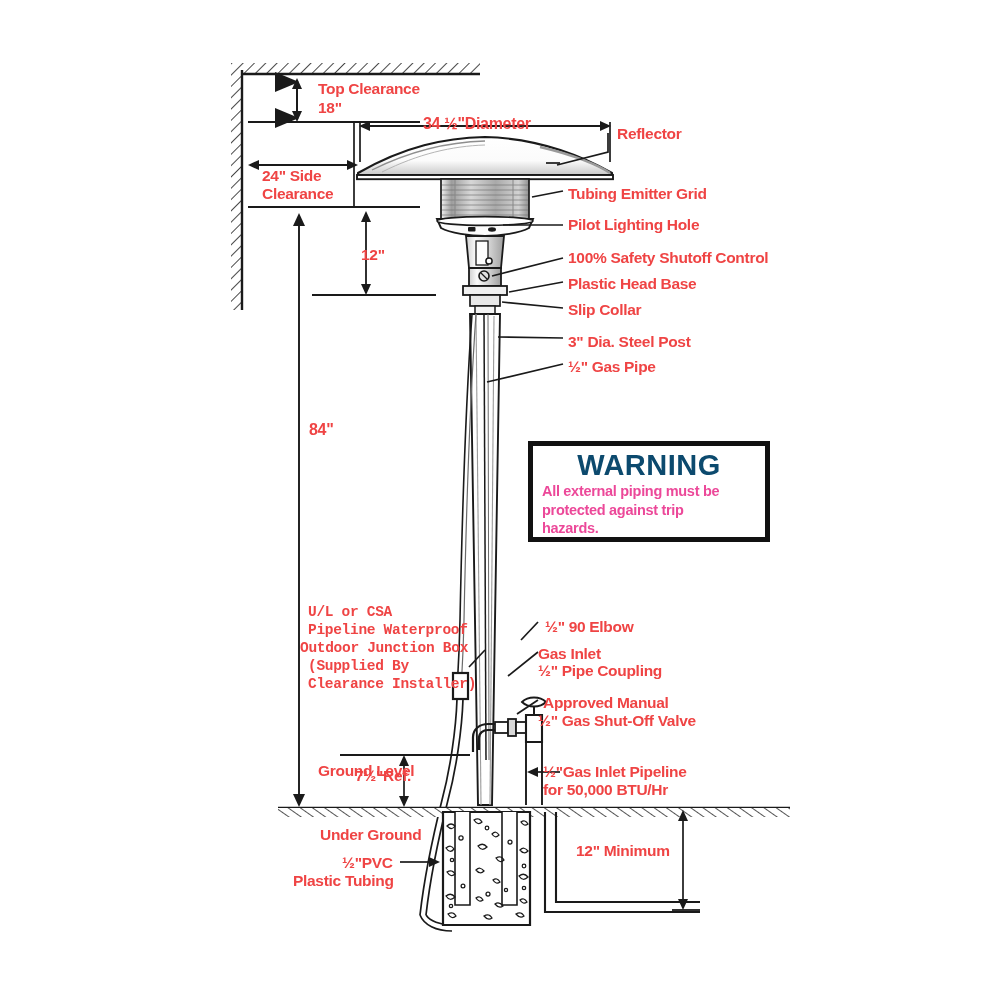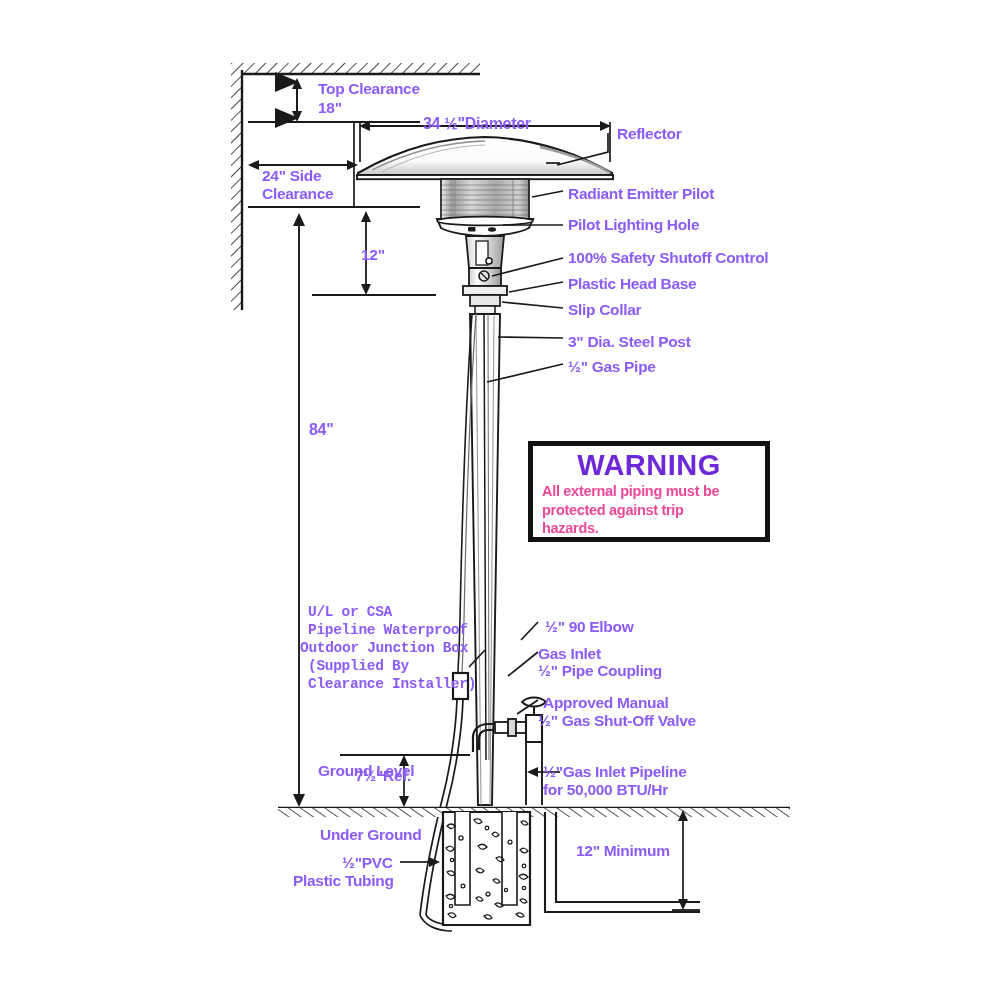--- a/index.html
+++ b/index.html
@@ -1,28 +1,28 @@
 <!DOCTYPE html>
 <html><head>
 <meta charset="utf-8">
 <style>
   html,body{margin:0;padding:0;background:#ffffff;}
   body{font-family:"Liberation Sans","DejaVu Sans",sans-serif;}
   #stage{position:relative;width:1000px;height:1000px;background:#ffffff;overflow:hidden;}
   #svgroot{position:absolute;left:0;top:0;width:1000px;height:1000px;}
-  .lbl{position:absolute;font-weight:bold;color:#8b5cf6;line-height:1.12;
+  .lbl{position:absolute;font-weight:bold;color:#ef4444;line-height:1.12;
        font-family:"Liberation Sans","DejaVu Sans",sans-serif;
        letter-spacing:-0.3px;white-space:pre;}
   .s15{font-size:15.5px;}
   .s14{font-size:14.5px;font-family:Liberation Mono, monospace;}
   .s16{font-size:16px;}
   #warnbox{position:absolute;left:528px;top:441px;width:242px;height:101px;
            background:#ffffff;border:5px solid #111;box-sizing:border-box;}
   #warnbox .wtitle{text-align:center;font-weight:bold;font-size:29px;
-        letter-spacing:0.5px;color:#6d28d9;margin-top:3px;
+        letter-spacing:0.5px;color:#0c4a6e;margin-top:3px;
         font-family:"Liberation Sans","DejaVu Sans",sans-serif;}
   #warnbox .wbody{font-weight:bold;font-size:14.5px;color:#ec4899;
         margin:1px 0 0 9px;line-height:1.22;letter-spacing:-0.3px;
         font-family:"Liberation Sans","DejaVu Sans",sans-serif;}
 </style>
 </head>
 <body>
 
 <div id="stage">
 
@@ -277,21 +277,21 @@
   <div class="lbl s15" style="left:262px;top:167px;">24" Side</div>
   <div class="lbl s15" style="left:262px;top:185px;">Clearance</div>
 
   <div class="lbl s16" style="left:423px;top:115px;">34 ½"Diameter</div>
 
   <div class="lbl s15" style="left:361px;top:246px;">12"</div>
 
   <div class="lbl s16" style="left:309px;top:421px;">84"</div>
 
   <div class="lbl s15" style="left:617px;top:125px;">Reflector</div>
-  <div class="lbl s15" style="left:568px;top:185px;">Radiant Emitter Pilot</div>
+  <div class="lbl s15" style="left:568px;top:185px;">Tubing Emitter Grid</div>
   <div class="lbl s15" style="left:568px;top:216px;">Pilot Lighting Hole</div>
   <div class="lbl s15" style="left:568px;top:249px;">100% Safety Shutoff Control</div>
   <div class="lbl s15" style="left:568px;top:275px;">Plastic Head Base</div>
   <div class="lbl s15" style="left:568px;top:301px;">Slip Collar</div>
   <div class="lbl s15" style="left:568px;top:333px;">3" Dia. Steel Post</div>
   <div class="lbl s15" style="left:568px;top:358px;">½" Gas Pipe</div>
 
   <div id="warnbox">
     <div class="wtitle">WARNING</div>
     <div class="wbody">All external piping must be</div>

